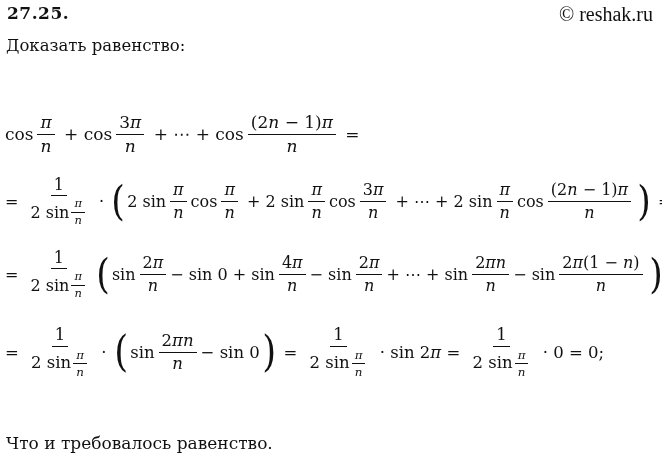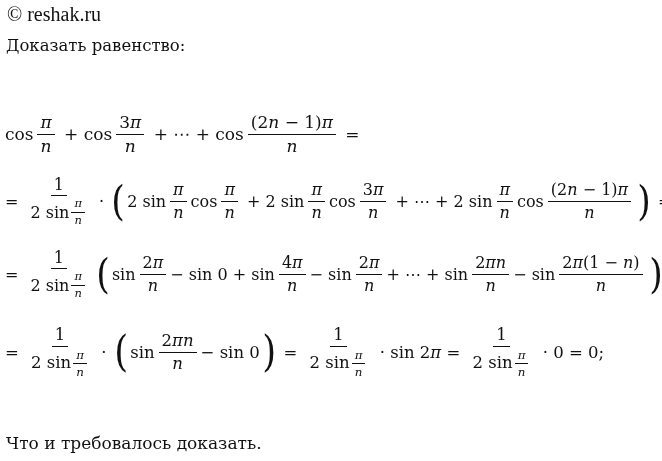--- a/index.html
+++ b/index.html
@@ -47,24 +47,25 @@
   .bigp {
     font-weight: 300; font-size: 2.55em; line-height: 0.95;
     margin: 0 1px; transform: scaleX(0.85);
   }
 </style>
 </head>
 <body>
 
 <div class="page">
   <div class="header">
+    <span class="problem-number">27.25.</span>
     <span class="watermark">© reshak.ru</span>
   </div>
 
   <div class="task-label">Доказать равенство:</div>
 
   <div class="mline l1"><span class="mr">cos</span><span class="frac"><span class="num"><span class="mi">π</span></span><span class="den"><span class="mi">n</span></span></span><span class="mr"> + </span><span class="mr">cos</span><span class="frac"><span class="num"><span class="mr">3</span><span class="mi">π</span></span><span class="den"><span class="mi">n</span></span></span><span class="mr"> + ⋯ + </span><span class="mr">cos</span><span class="frac"><span class="num"><span class="mr">(2</span><span class="mi">n</span><span class="mr"> − 1)</span><span class="mi">π</span></span><span class="den"><span class="mi">n</span></span></span><span class="mr"> =</span></div>
   <div class="mline l2"><span class="mr">= </span><span class="frac"><span class="num"><span class="mr">1</span></span><span class="den"><span class="mr">2 </span><span class="mr">sin</span><span class="frac"><span class="num"><span class="mi">π</span></span><span class="den"><span class="mi">n</span></span></span></span></span><span class="mr"> · </span><span class="bigp">(</span><span class="mr">2 </span><span class="mr">sin</span><span class="frac"><span class="num"><span class="mi">π</span></span><span class="den"><span class="mi">n</span></span></span><span class="mr">cos</span><span class="frac"><span class="num"><span class="mi">π</span></span><span class="den"><span class="mi">n</span></span></span><span class="mr"> + 2 </span><span class="mr">sin</span><span class="frac"><span class="num"><span class="mi">π</span></span><span class="den"><span class="mi">n</span></span></span><span class="mr">cos</span><span class="frac"><span class="num"><span class="mr">3</span><span class="mi">π</span></span><span class="den"><span class="mi">n</span></span></span><span class="mr"> + ⋯ + 2 </span><span class="mr">sin</span><span class="frac"><span class="num"><span class="mi">π</span></span><span class="den"><span class="mi">n</span></span></span><span class="mr">cos</span><span class="frac"><span class="num"><span class="mr">(2</span><span class="mi">n</span><span class="mr"> − 1)</span><span class="mi">π</span></span><span class="den"><span class="mi">n</span></span></span><span class="bigp">)</span><span class="mr"> =</span></div>
   <div class="mline l3"><span class="mr">= </span><span class="frac"><span class="num"><span class="mr">1</span></span><span class="den"><span class="mr">2 </span><span class="mr">sin</span><span class="frac"><span class="num"><span class="mi">π</span></span><span class="den"><span class="mi">n</span></span></span></span></span><span class="bigp">(</span><span class="mr">sin</span><span class="frac"><span class="num"><span class="mr">2</span><span class="mi">π</span></span><span class="den"><span class="mi">n</span></span></span><span class="mr">− </span><span class="mr">sin</span><span class="mr"> 0 + </span><span class="mr">sin</span><span class="frac"><span class="num"><span class="mr">4</span><span class="mi">π</span></span><span class="den"><span class="mi">n</span></span></span><span class="mr">− </span><span class="mr">sin</span><span class="frac"><span class="num"><span class="mr">2</span><span class="mi">π</span></span><span class="den"><span class="mi">n</span></span></span><span class="mr">+ ⋯ + </span><span class="mr">sin</span><span class="frac"><span class="num"><span class="mr">2</span><span class="mi">π</span><span class="mi">n</span></span><span class="den"><span class="mi">n</span></span></span><span class="mr">− </span><span class="mr">sin</span><span class="frac"><span class="num"><span class="mr">2</span><span class="mi">π</span><span class="mr">(1 − </span><span class="mi">n</span><span class="mr">)</span></span><span class="den"><span class="mi">n</span></span></span><span class="bigp">)</span></div>
   <div class="mline l4"><span class="mr">= </span><span class="frac"><span class="num"><span class="mr">1</span></span><span class="den"><span class="mr">2 </span><span class="mr">sin</span><span class="frac"><span class="num"><span class="mi">π</span></span><span class="den"><span class="mi">n</span></span></span></span></span><span class="mr"> · </span><span class="bigp">(</span><span class="mr">sin</span><span class="frac"><span class="num"><span class="mr">2</span><span class="mi">π</span><span class="mi">n</span></span><span class="den"><span class="mi">n</span></span></span><span class="mr">− </span><span class="mr">sin</span><span class="mr"> 0</span><span class="bigp">)</span><span class="mr"> = </span><span class="frac"><span class="num"><span class="mr">1</span></span><span class="den"><span class="mr">2 </span><span class="mr">sin</span><span class="frac"><span class="num"><span class="mi">π</span></span><span class="den"><span class="mi">n</span></span></span></span></span><span class="mr"> · </span><span class="mr">sin</span><span class="mr"> 2</span><span class="mi">π</span><span class="mr"> = </span><span class="frac"><span class="num"><span class="mr">1</span></span><span class="den"><span class="mr">2 </span><span class="mr">sin</span><span class="frac"><span class="num"><span class="mi">π</span></span><span class="den"><span class="mi">n</span></span></span></span></span><span class="mr"> · 0 = 0;</span></div>
 
-  <div class="conclusion">Что и требовалось доказать.</div>
+  <div class="conclusion">Что и требовалось равенство.</div>
 </div>
 
 </body></html>

